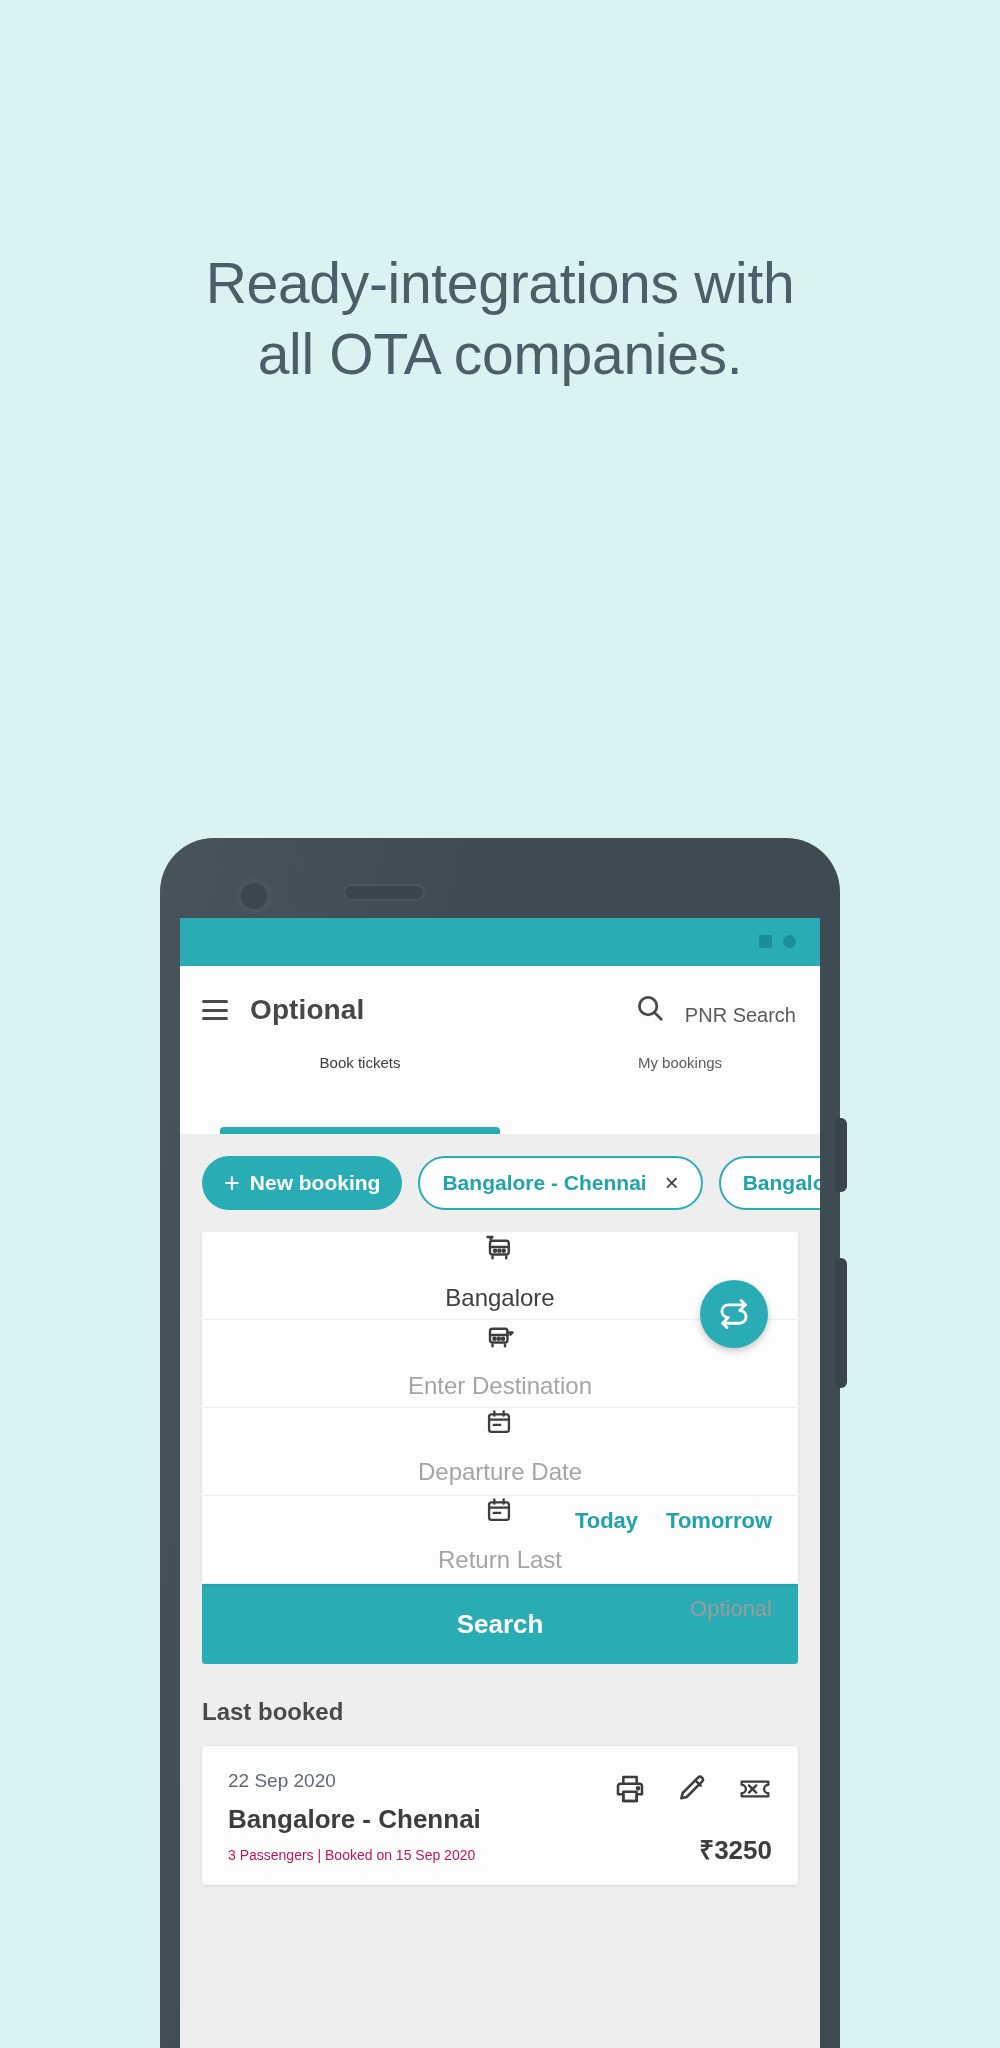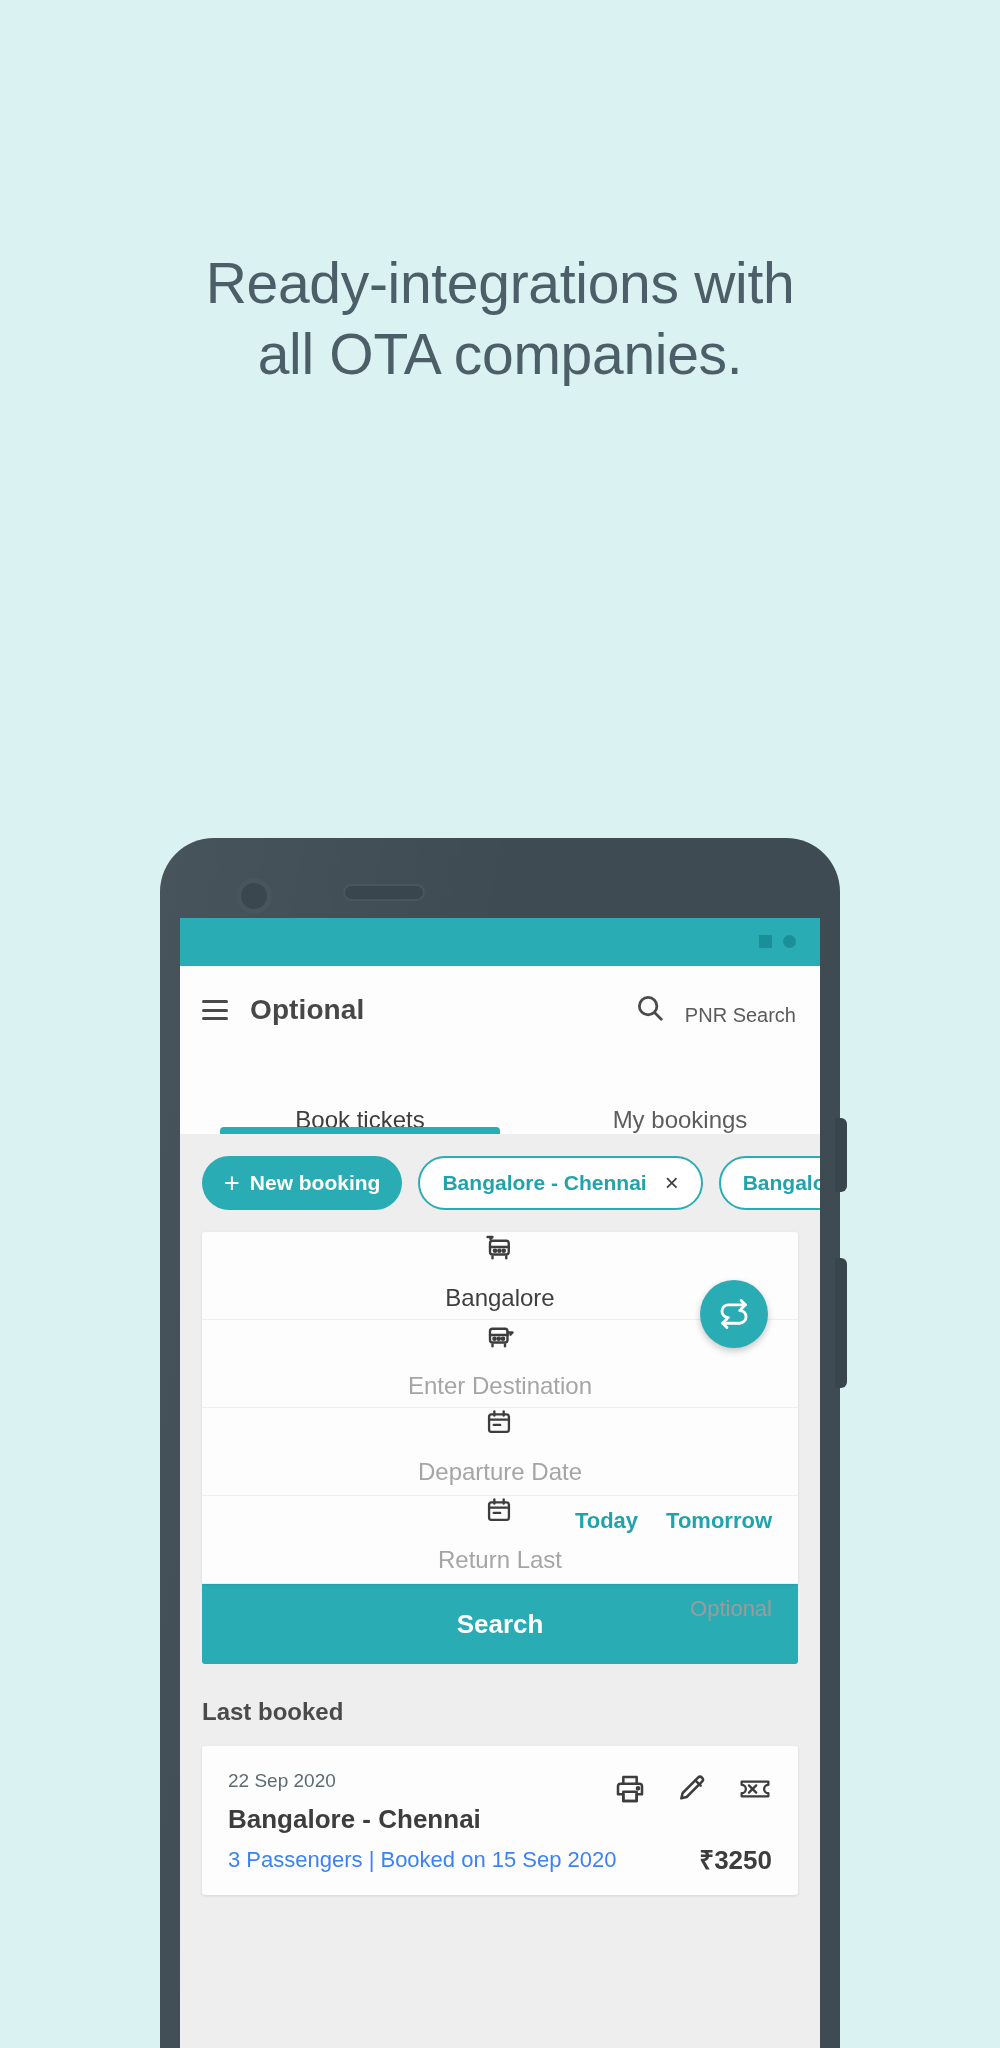--- a/index.html
+++ b/index.html
@@ -156,23 +156,23 @@
   
   .tabs {
     display: flex;
     background: #fdfdfd;
     height: 80px;
     position: relative;
   }
   .tab {
     flex: 1;
     display: flex;
-    align-items: flex-end;
+    align-items: flex-start;
     justify-content: center;
-    font-size: 24px;
+    font-size: 15px;
     color: #5d5d5d;
     position: relative;
     margin-left: 40px;
   }
   .tab.active { color: #3d3d3d; }
   .tab.active::after {
     content: "";
     position: absolute;
     bottom: 0;
     left: 0;
@@ -305,22 +305,22 @@
     color: #5c6b73;
     margin-bottom: 12px;
   }
   .booked-route {
     font-size: 26px;
     font-weight: 700;
     color: #3d3d3d;
     margin-bottom: 12px;
   }
   .booked-meta {
-    font-size: 22px;
-    color: #3b82f6;
+    font-size: 14px;
+    color: #be185d;
   }
   .booked-actions {
     position: absolute;
     right: 26px;
     top: 26px;
     display: flex;
     align-items: center;
     gap: 30px;
   }
   .booked-fare {

